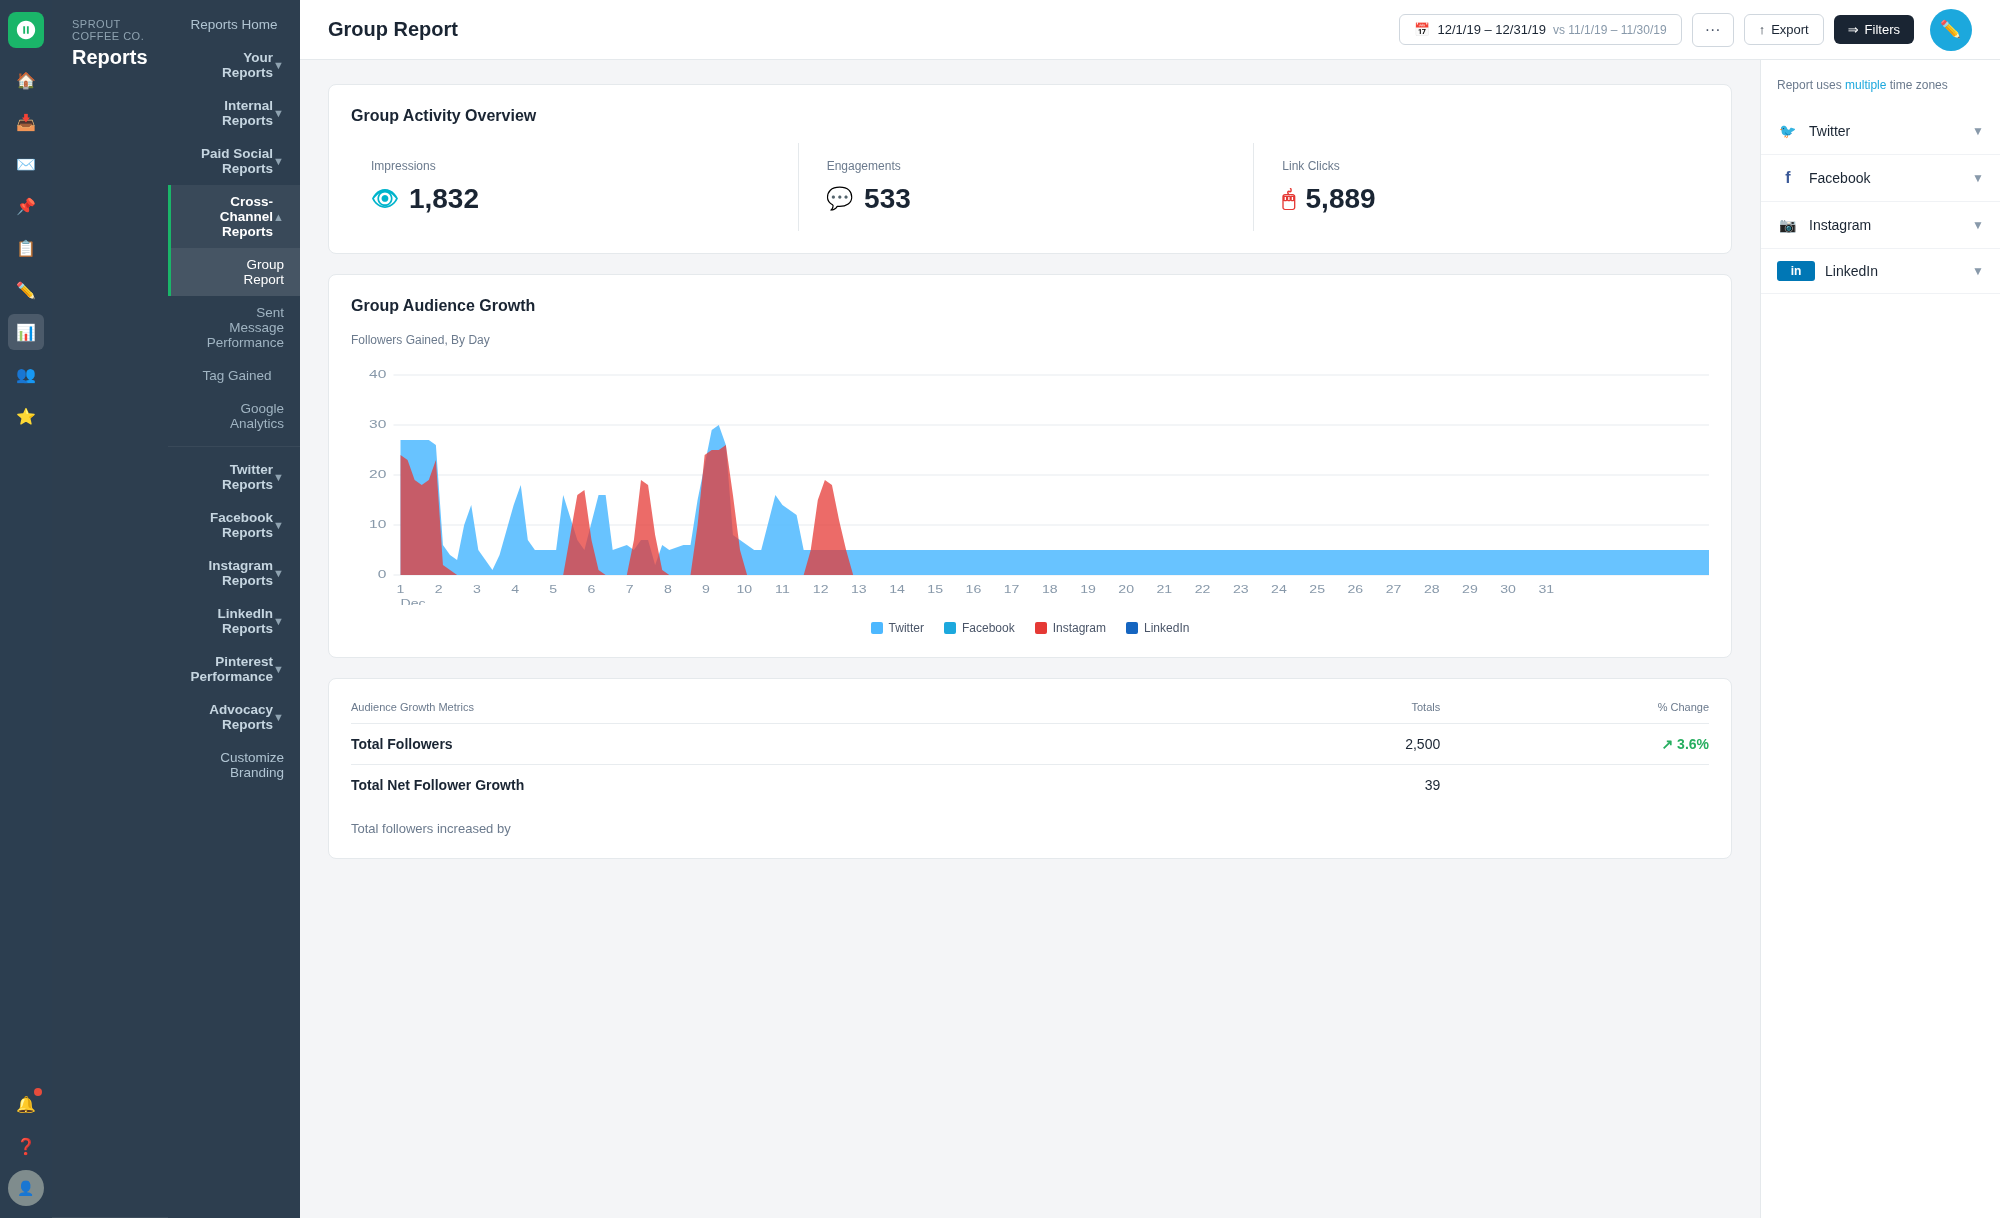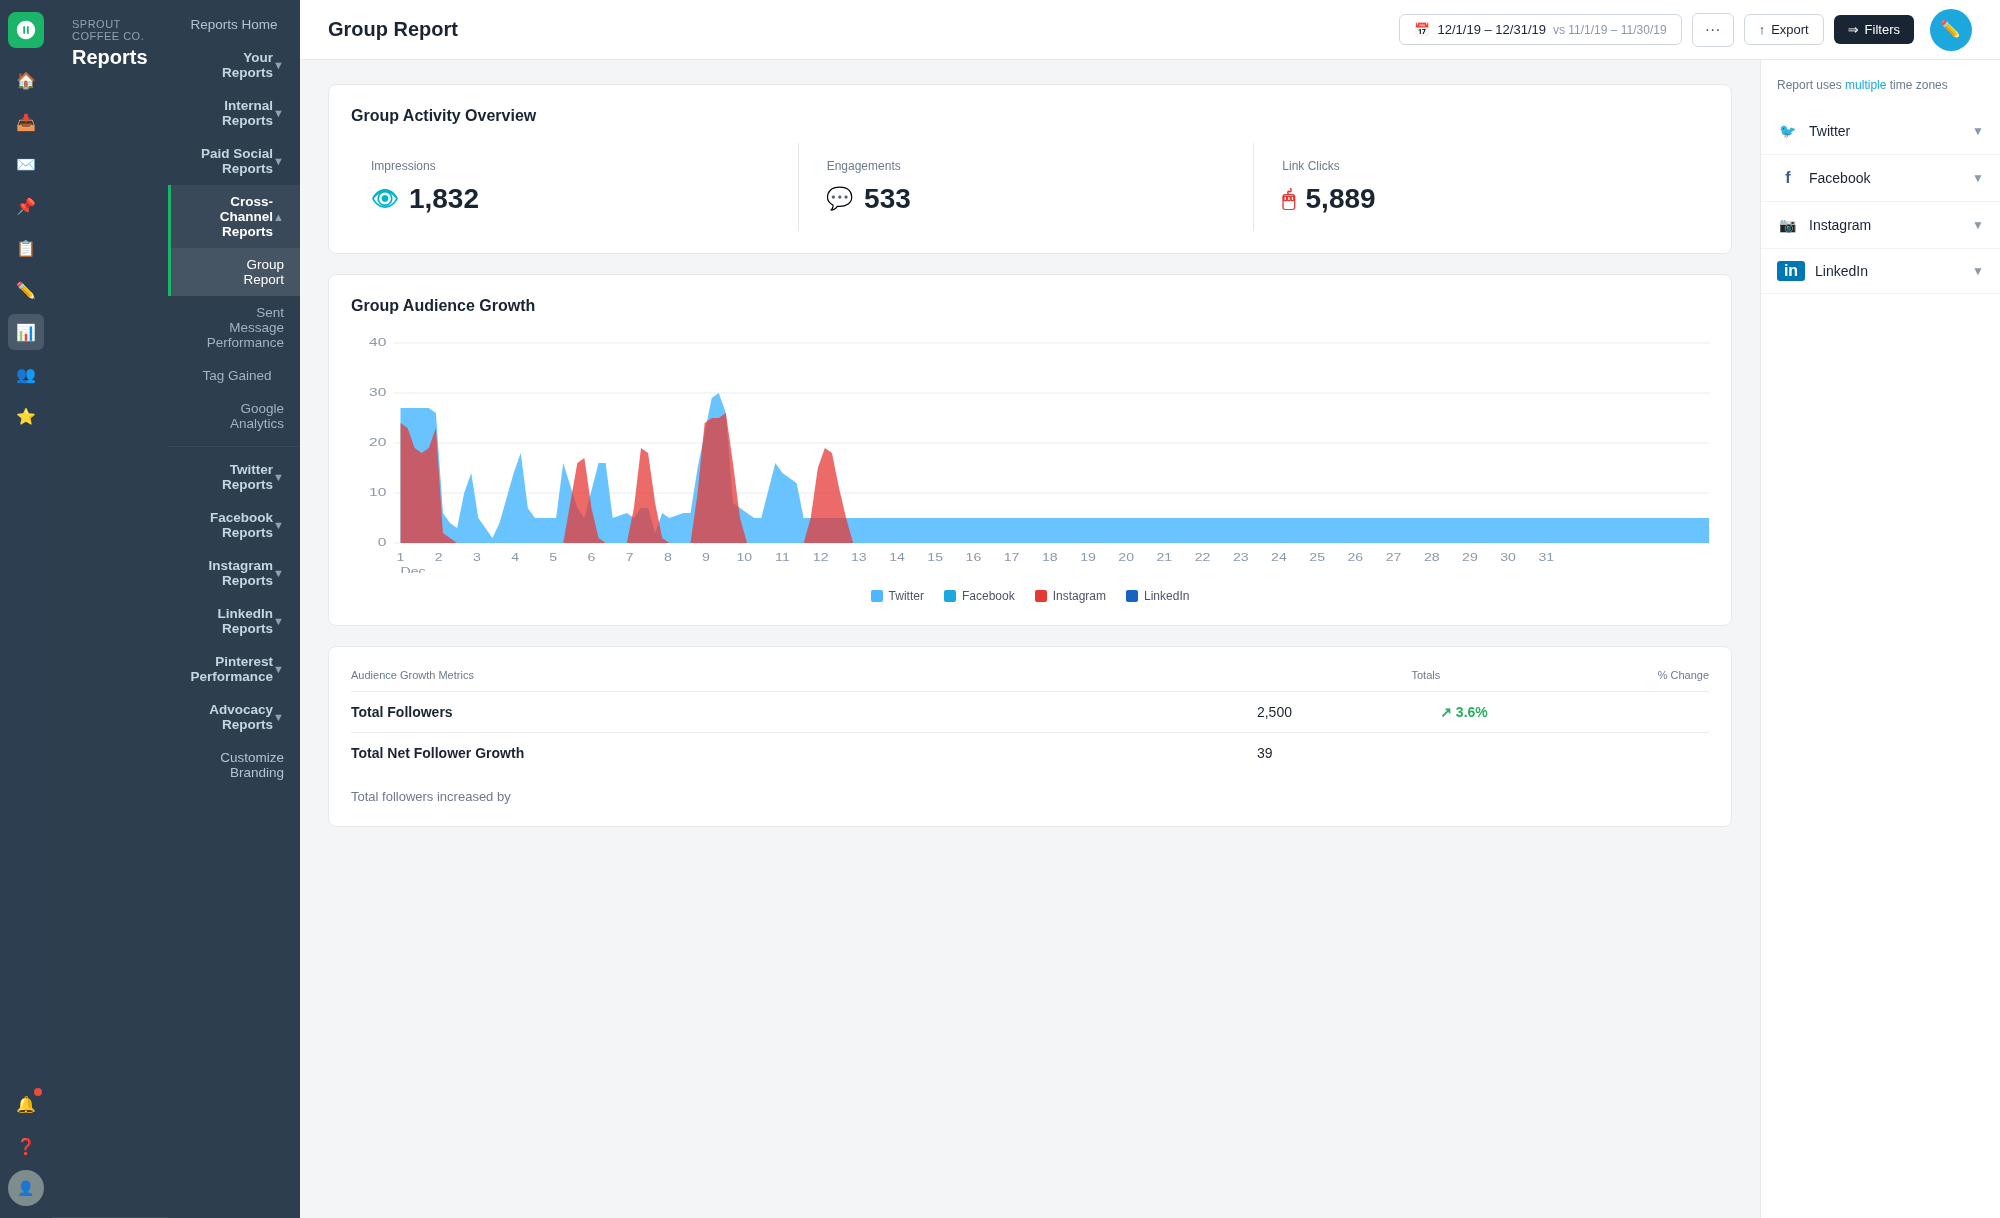--- a/index.html
+++ b/index.html
@@ -200,21 +200,21 @@
     }
     .legend-item { display: flex; align-items: center; gap: 6px; font-size: 12px; color: #4a5568; }
     .legend-dot { width: 12px; height: 12px; border-radius: 2px; }
 
     
     .metrics-table { width: 100%; border-collapse: collapse; }
     .metrics-table th { font-size: 11px; color: #6b7a8d; font-weight: 500; text-align: right; padding-bottom: 10px; }
     .metrics-table th:first-child { text-align: left; }
     .metrics-table td { padding: 12px 0; font-size: 14px; border-top: 1px solid #e8ecef; }
     .metrics-table td:first-child { color: #1a2533; font-weight: 600; }
-    .metrics-table td:not(:first-child) { text-align: left; color: #1a2533; }
+    .metrics-table td:not(:first-child) { text-align: right; color: #1a2533; }
     .change-up { color: #27ae60; font-weight: 600; }
 
     
     .timezone-note { font-size: 12px; color: #6b7a8d; padding: 0 16px 16px; }
     .timezone-note a { color: #1ca8dd; text-decoration: none; }
     .platform-item {
       padding: 12px 16px;
       border-bottom: 1px solid #f0f2f5;
       display: flex; align-items: center; justify-content: space-between;
       cursor: pointer;
@@ -375,20 +375,21 @@
             <div class="stat-value">
               <span class="stat-icon red">🖱</span>
               5,889
             </div>
           </div>
         </div>
       </div>
 
       <div class="card">
         <div class="card-title">Group Audience Growth</div>
+        <div class="chart-subtitle">Followers Gained, By Day</div>
 
         <div style="position:relative; margin-bottom:16px;">
           <svg width="100%" viewBox="0 0 960 240" preserveAspectRatio="none" style="display:block; height:240px;">
 
             <line x1="30" y1="10" x2="960" y2="10" stroke="#e8ecef" stroke-width="1"></line>
             <line x1="30" y1="60" x2="960" y2="60" stroke="#e8ecef" stroke-width="1"></line>
             <line x1="30" y1="110" x2="960" y2="110" stroke="#e8ecef" stroke-width="1"></line>
             <line x1="30" y1="160" x2="960" y2="160" stroke="#e8ecef" stroke-width="1"></line>
             <line x1="30" y1="210" x2="960" y2="210" stroke="#e8ecef" stroke-width="1"></line>
 
@@ -508,20 +509,20 @@
       <div class="platform-item">
         <div class="platform-left">
           <div class="platform-icon" style="color:#c13584;">📷</div>
           <span class="platform-name">Instagram</span>
         </div>
         <span class="platform-chevron">▼</span>
       </div>
 
       <div class="platform-item">
         <div class="platform-left">
-          <div class="platform-icon" style="color:#0077b5; font-weight:bold; font-size:16px; background:#0077b5; color:white; border-radius:3px; width:28px; height:20px; display:flex; align-items:center; justify-content:center;">in</div>
+          <div class="platform-icon" style="color:#0077b5; font-weight:bold; font-size:12px; background:#0077b5; color:white; border-radius:3px; width:38px; height:20px; display:flex; align-items:center; justify-content:center;">in</div>
           <span class="platform-name">LinkedIn</span>
         </div>
         <span class="platform-chevron">▼</span>
       </div>
     </div>
   </div>
 </div>
 
 </body></html>

